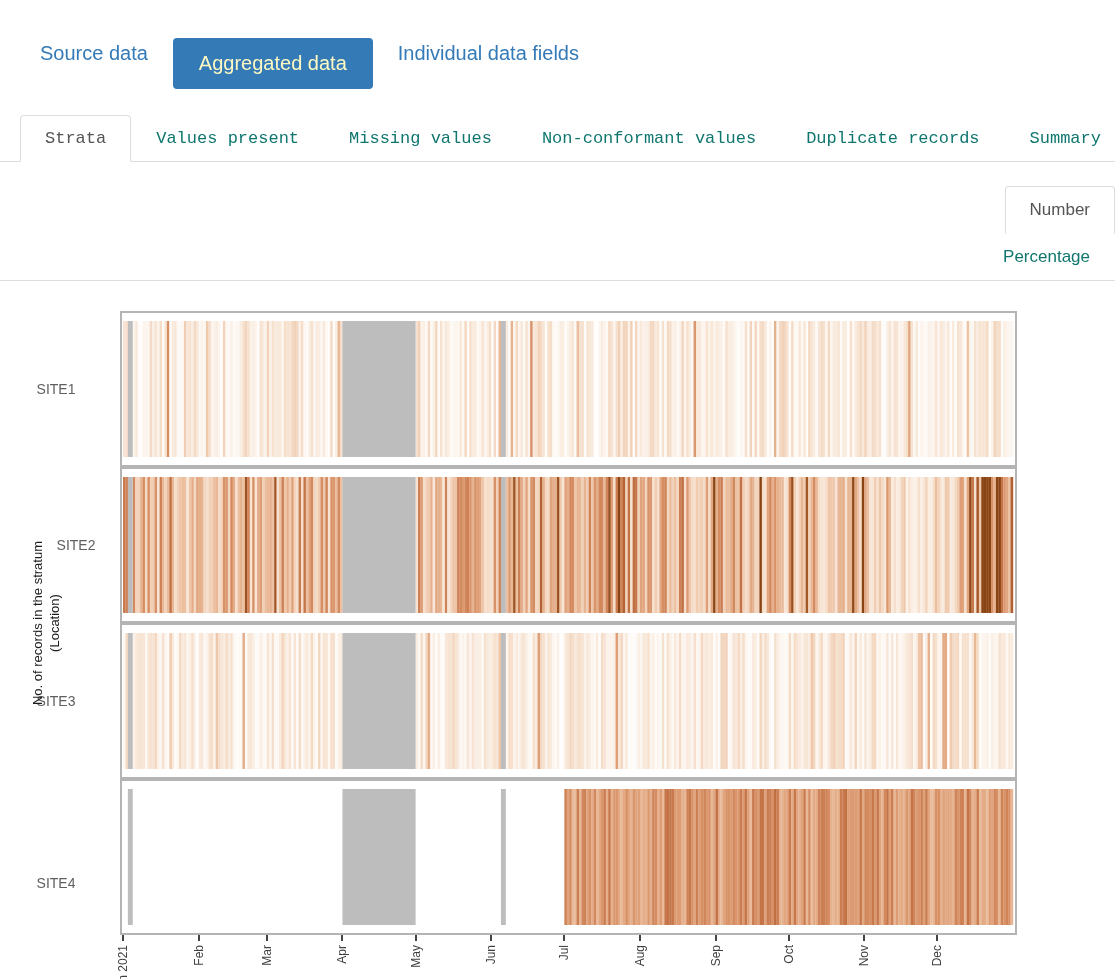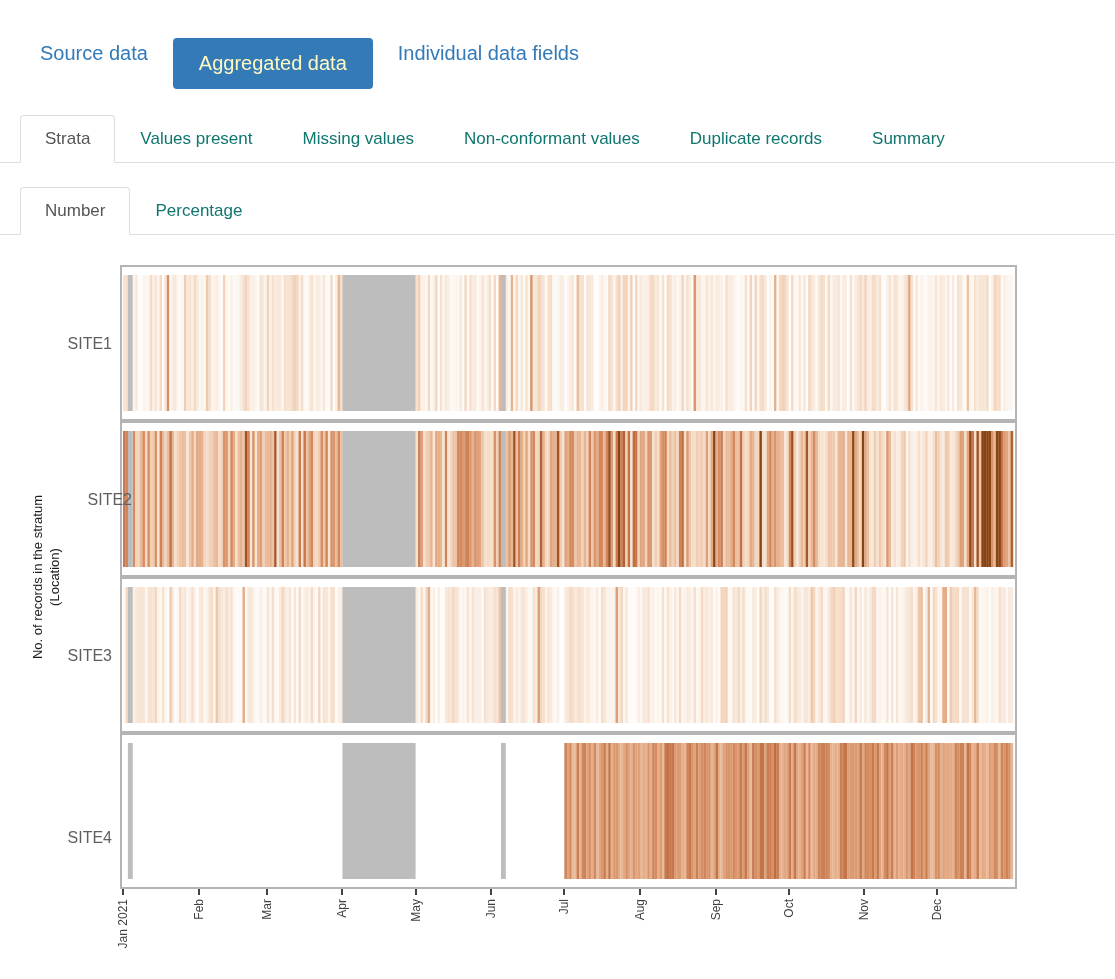--- a/index.html
+++ b/index.html
@@ -7,34 +7,34 @@
     font-family:"Liberation Sans","DejaVu Sans",sans-serif; overflow:hidden; }
 
   
   .nav-pills { display:flex; align-items:center; margin:17px 0 0 25px; }
   .nav-pills .pill { font-size:20px; color:#337ab7; padding:14px 15px; margin-right:10px;
     border-radius:4px; cursor:pointer; white-space:nowrap; }
   .nav-pills .pill.active { background:#337ab7; color:#fef9c3; padding:14px 26px;margin-top:21px; }
 
   
   .nav-tabs { display:flex; align-items:flex-end; border-bottom:1px solid #ddd; padding-left:20px; }
-  .tabs-strata { margin-top:26px; }
-  .tabs-display { margin-top:24px; }
+  .tabs-strata { margin-top:26px;font-family:Liberation Mono, monospace; }
+  .tabs-display { margin-top:24px;flex-direction:column; }
   .nav-tabs .tab { font-size:17px; color:#0f766e; padding:13px 24px; cursor:pointer;
     white-space:nowrap; border:1px solid transparent; border-radius:4px 4px 0 0;
     margin-bottom:-1px; }
   .nav-tabs .tab.active { color:#555; background:#fff; border-color:#ddd;
     border-bottom-color:#ffffff; cursor:default; }
 
   
   .chart-wrap { position:relative; width:1115px; height:710px; margin-top:30px; }
   .panel { position:absolute; left:120px; width:897px; height:156px;
     border:2px solid #b4b4b4; background:#ffffff; }
-  .site-label { position:absolute; left:0; width:112px; text-align:right;
-    font-size:16px; color:#5f5f5f; }
+  .site-label { position:absolute; left:0; width:112px; text-align:center;
+    font-size:14px; color:#5f5f5f; }
   .y-label { position:absolute; left:-103px; top:294px; width:300px; height:36px;
     transform:rotate(-90deg); text-align:center; font-size:13px; line-height:17px;
     color:#1d1d1d; }
   .x-tick { position:absolute; width:2px; height:6px; background:#444; top:624px; }
   .x-label { position:absolute; width:90px; height:14px; transform:rotate(-90deg);
     text-align:right; font-size:12px; color:#3f3f3f; white-space:nowrap; }
 </style>
 </head>
 <body>
 

